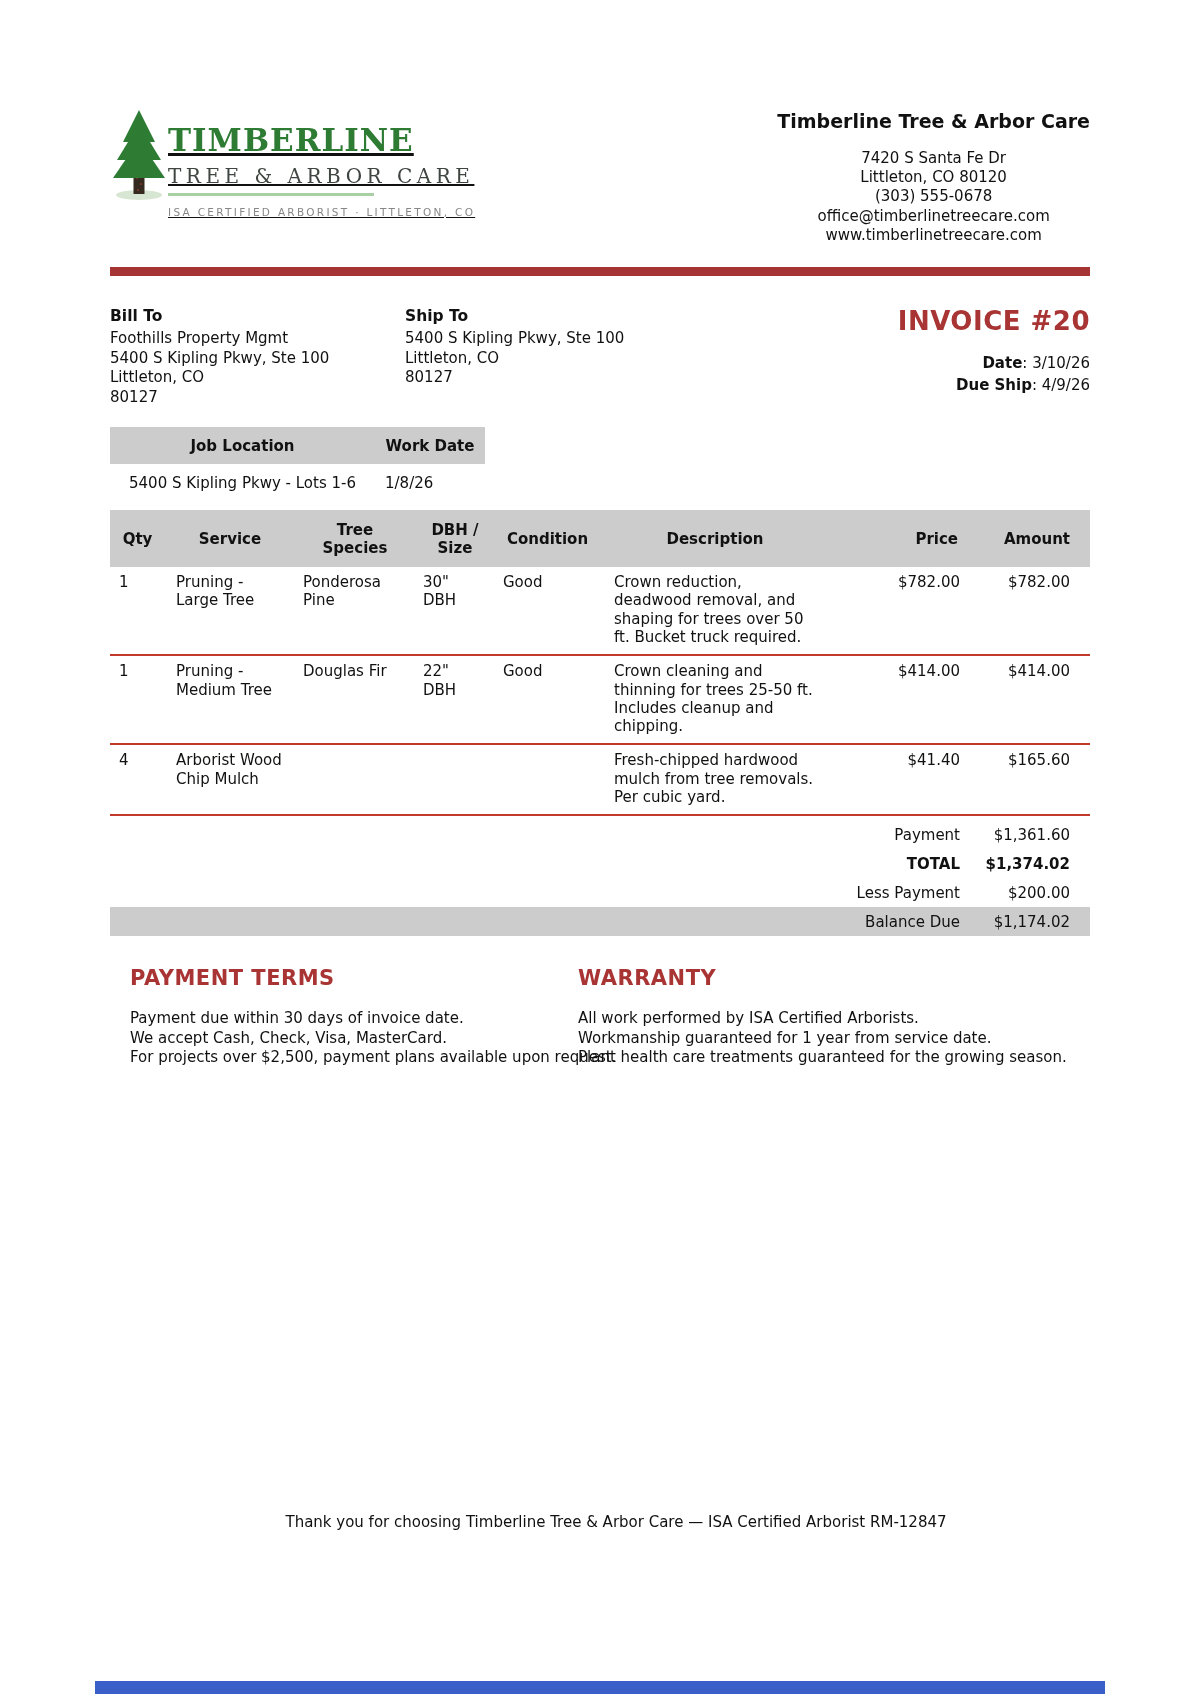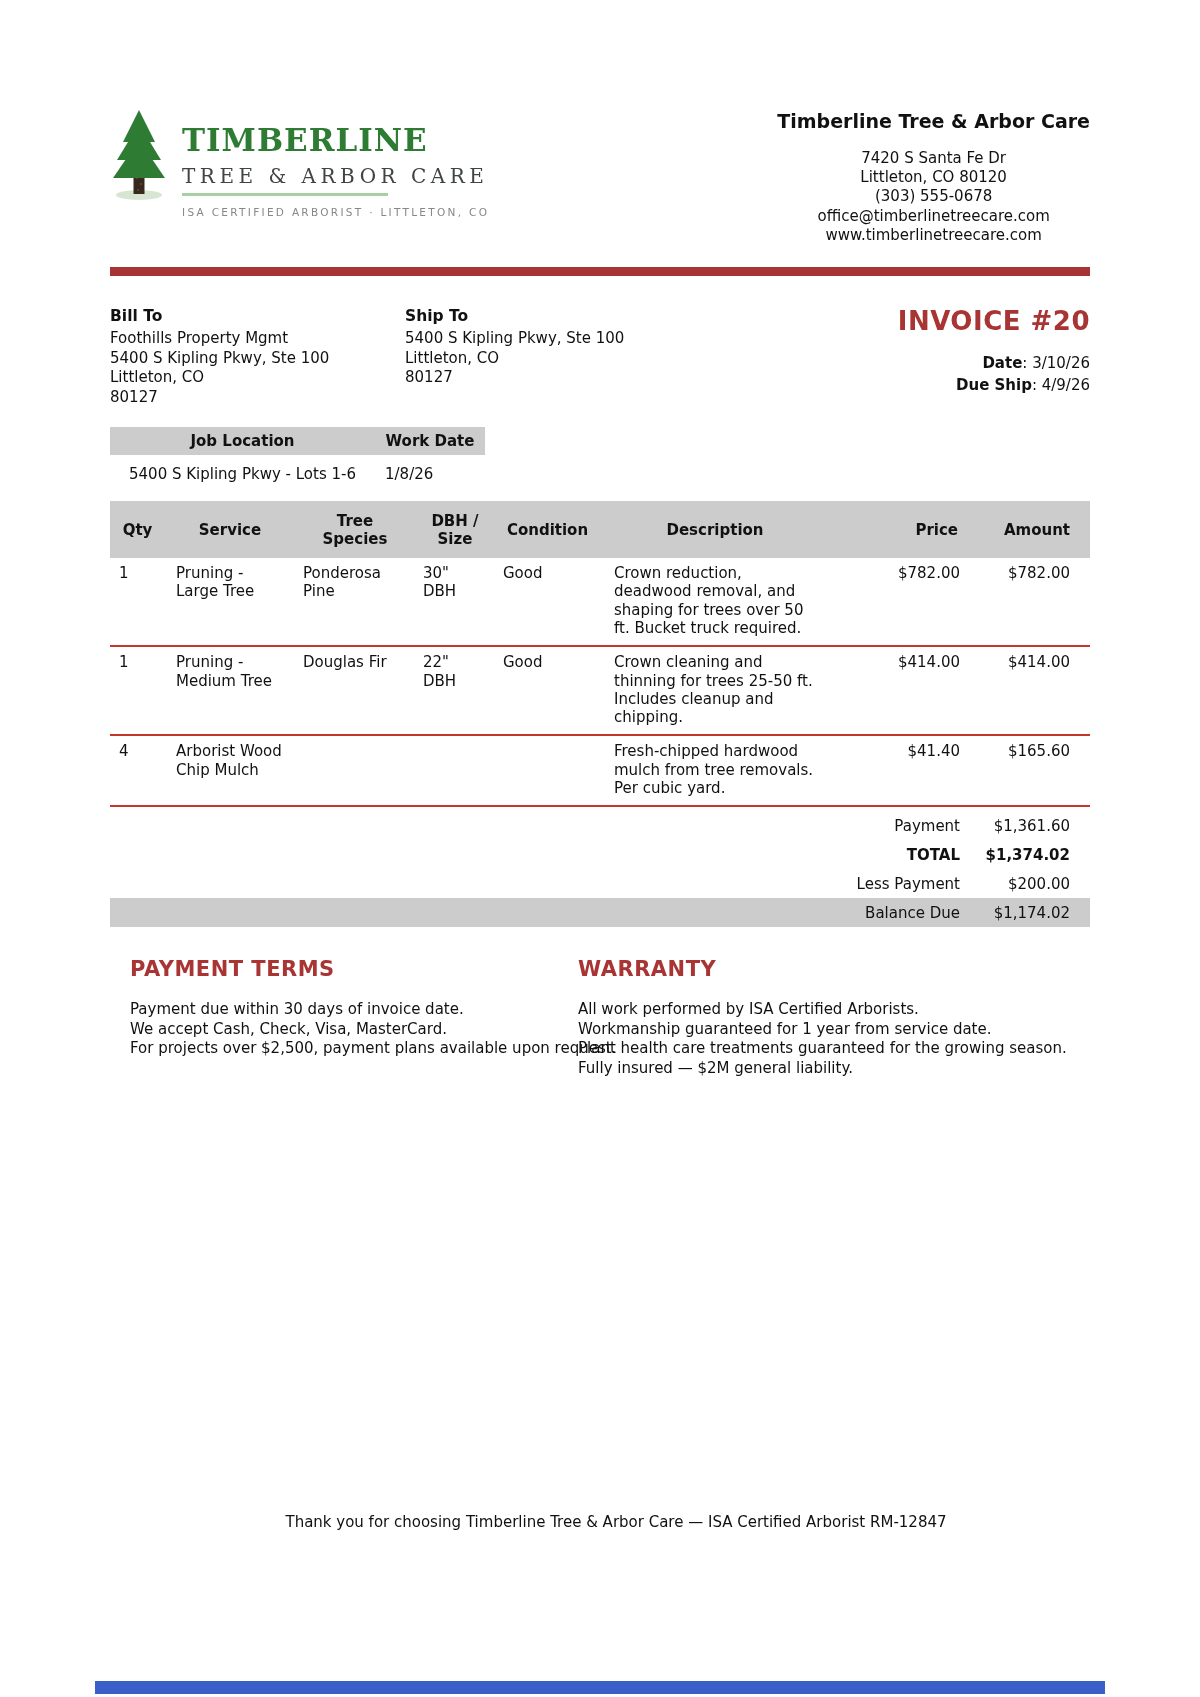--- a/index.html
+++ b/index.html
@@ -2,21 +2,21 @@
 <html style="--brand-green: #2E7B34; --underline-green: #A9CFA4; --bar-red: #A63434; --heading-red: #A93434; --rule-red: #C2392B; --band-gray: #CCCCCC; --footer-blue: #3A5FC8; --tagline-gray: #878787;"><head>
 <meta charset="utf-8">
 <style>
   * { margin: 0; padding: 0; box-sizing: border-box; }
   html, body { background: #ffffff; }
   body { width: 1200px; height: 1697px; font-family: "DejaVu Sans", sans-serif; color: #111; }
   .page { position: relative; width: 1200px; height: 1697px; background: #fff; padding: 108px 110px 0; overflow: hidden; }
 
   
   .header-row { display: flex; justify-content: space-between; align-items: flex-start; }
-  .logo-block { display: flex; align-items: flex-start; gap: 14px; }
+  .logo-block { display: flex; align-items: flex-start; gap: 0; text-decoration: underline; }
   .logo-icon { width: 58px; height: 94px; flex: 0 0 58px; }
   .logo-text { margin-top: 16px; }
   .logo-title { font-family: "DejaVu Serif", serif; font-weight: bold; font-size: 31px; line-height: 1.05;
                 color: var(--brand-green, #2E7B34); letter-spacing: 1px; }
   .logo-sub { font-family: "DejaVu Serif", serif; font-size: 20px; color: #3f4540; letter-spacing: 4.5px; margin-top: 7px; }
   .logo-underline { width: 206px; height: 3px; background: var(--underline-green, #A9CFA4); margin-top: 5px; }
   .logo-tagline { font-size: 10.5px; color: var(--tagline-gray, #878787); letter-spacing: 2.3px; margin-top: 10px; white-space: nowrap; }
 
   .company-block { text-align: center; margin-top: 2px; }
   .company-name { font-size: 19px; font-weight: bold; margin-bottom: 17px; }
@@ -30,21 +30,21 @@
   .party-bill { width: 295px; }
   .party-ship { width: 295px; }
   .party-label { font-size: 15.5px; font-weight: bold; margin-bottom: 3px; }
   .invoice-meta { flex: 1; text-align: right; }
   .invoice-title { font-size: 26px; font-weight: bold; color: var(--heading-red, #A93434); margin-bottom: 16px; letter-spacing: 0.5px; }
   .meta-line { font-size: 15px; line-height: 1.5; }
   .meta-line b { font-weight: bold; }
 
   
   .job-table { border-collapse: collapse; margin-top: 20px; }
-  .job-table th { background: var(--band-gray, #CCCCCC); font-size: 15px; font-weight: bold; height: 28px; text-align: center; padding: 0 10px; }
+  .job-table th { background: var(--band-gray, #CCCCCC); font-size: 15px; font-weight: bold; height: 37px; text-align: center; padding: 0 10px; }
   .job-table td { font-size: 15px; padding-top: 10px; }
   .job-col-loc { width: 265px; }
   .job-col-date { width: 110px; }
   .job-table td.loc { text-align: center; }
   .job-table td.date { text-align: left; padding-left: 10px; }
 
   
   .items-table { border-collapse: collapse; margin-top: 18px; width: 980px; table-layout: fixed; }
   .items-table th { background: var(--band-gray, #CCCCCC); font-size: 15px; font-weight: bold; text-align: center;
                     vertical-align: middle; height: 57px; white-space: pre-line; line-height: 1.2; padding: 4px 2px; }
@@ -240,20 +240,19 @@
       <div class="terms-heading">PAYMENT TERMS</div>
       <div class="terms-line">Payment due within 30 days of invoice date.</div>
       <div class="terms-line">We accept Cash, Check, Visa, MasterCard.</div>
       <div class="terms-line">For projects over $2,500, payment plans available upon request.</div>
     </div>
     <div class="terms-col-right">
       <div class="terms-heading">WARRANTY</div>
       <div class="terms-line">All work performed by ISA Certified Arborists.</div>
       <div class="terms-line">Workmanship guaranteed for 1 year from service date.</div>
       <div class="terms-line">Plant health care treatments guaranteed for the growing season.</div>
-      <div class="terms-line">Fully insured — $2M general liability.</div>
     </div>
   </section>
 
   <div class="footer-note">Thank you for choosing Timberline Tree &amp; Arbor Care — ISA Certified Arborist RM-12847</div>
   <div class="footer-bar"></div>
 
 </div>
 
 </body></html>

